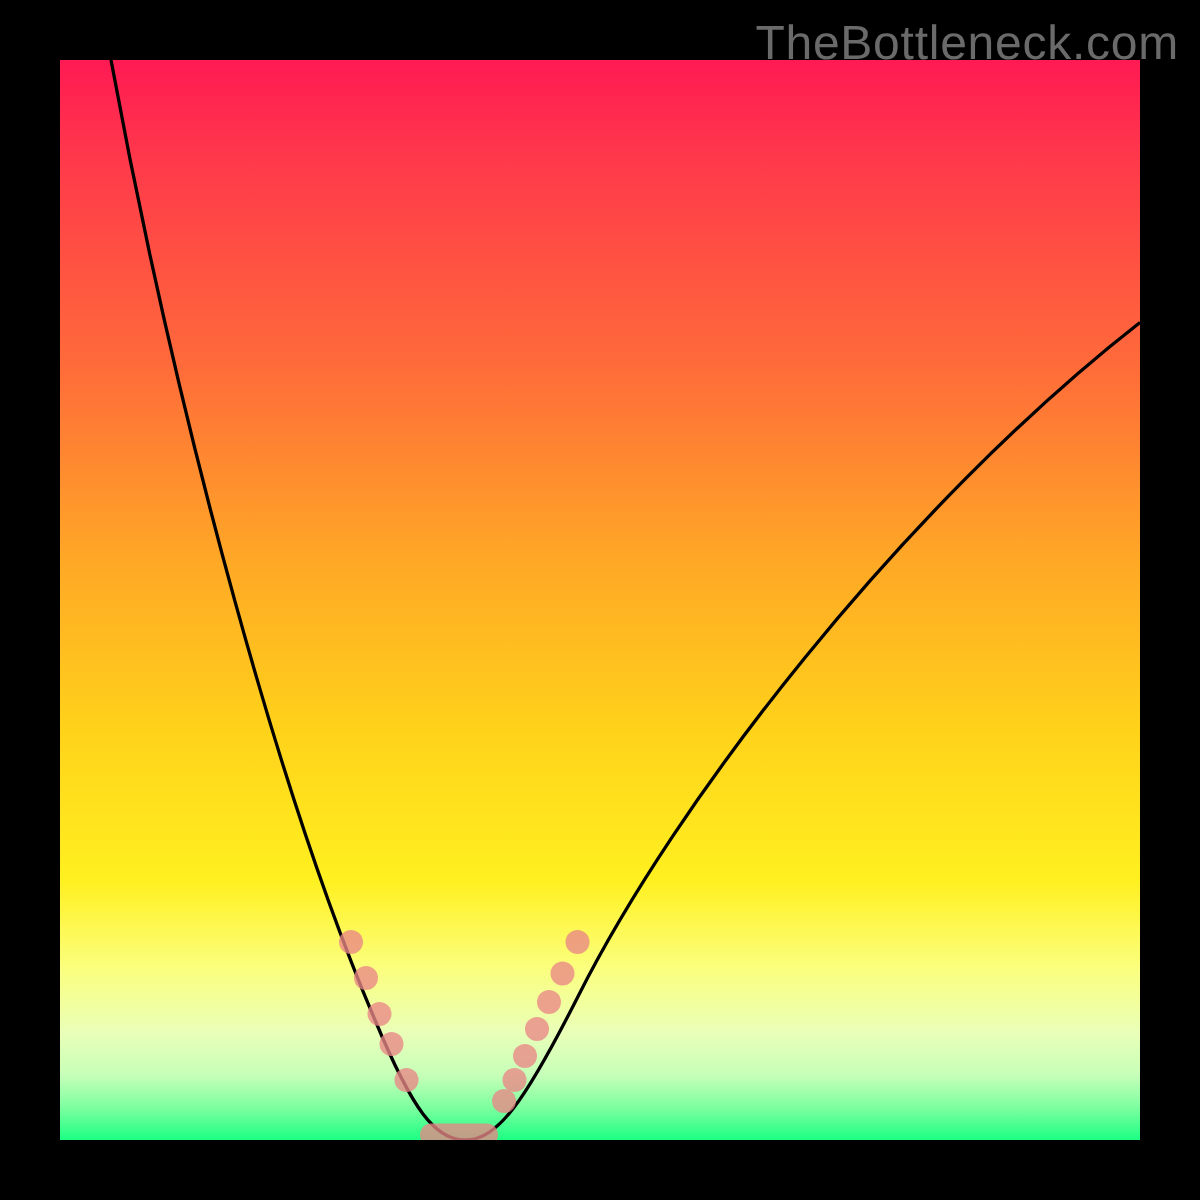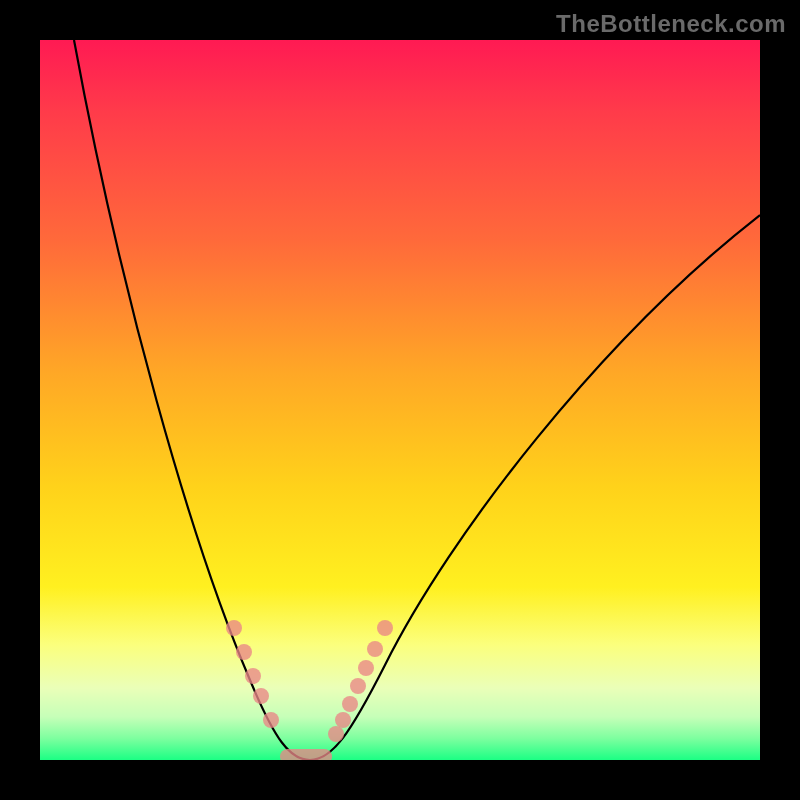--- a/index.html
+++ b/index.html
@@ -46,23 +46,23 @@
       #c6ffb8 94%,
       #7dff9f 97%,
       #1cff84 100%
     );
   }
   .watermark {
     position: absolute;
     top: 10px;
     right: 14px;
     color: #6a6a6a;
-    font-size: 24px;
+    font-size: 32px;
     letter-spacing: 0.5px;
-    font-weight: 700;
+    font-weight: 400;
     user-select: none;
   }
   svg.curve {
     position: absolute;
     left: 0;
     top: 0;
     width: 720px;
     height: 720px;
   }
   .dot {

